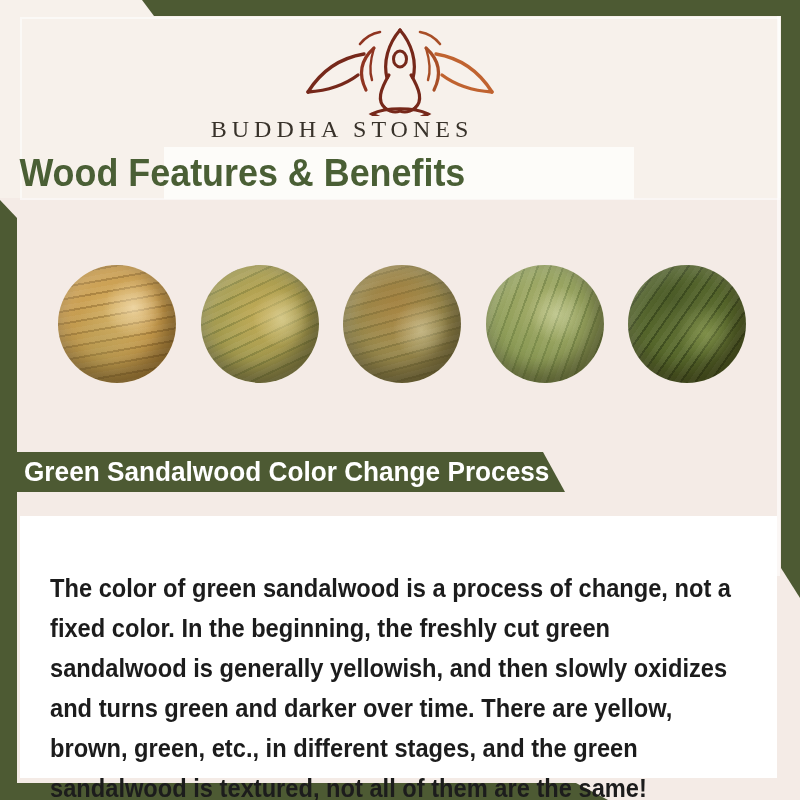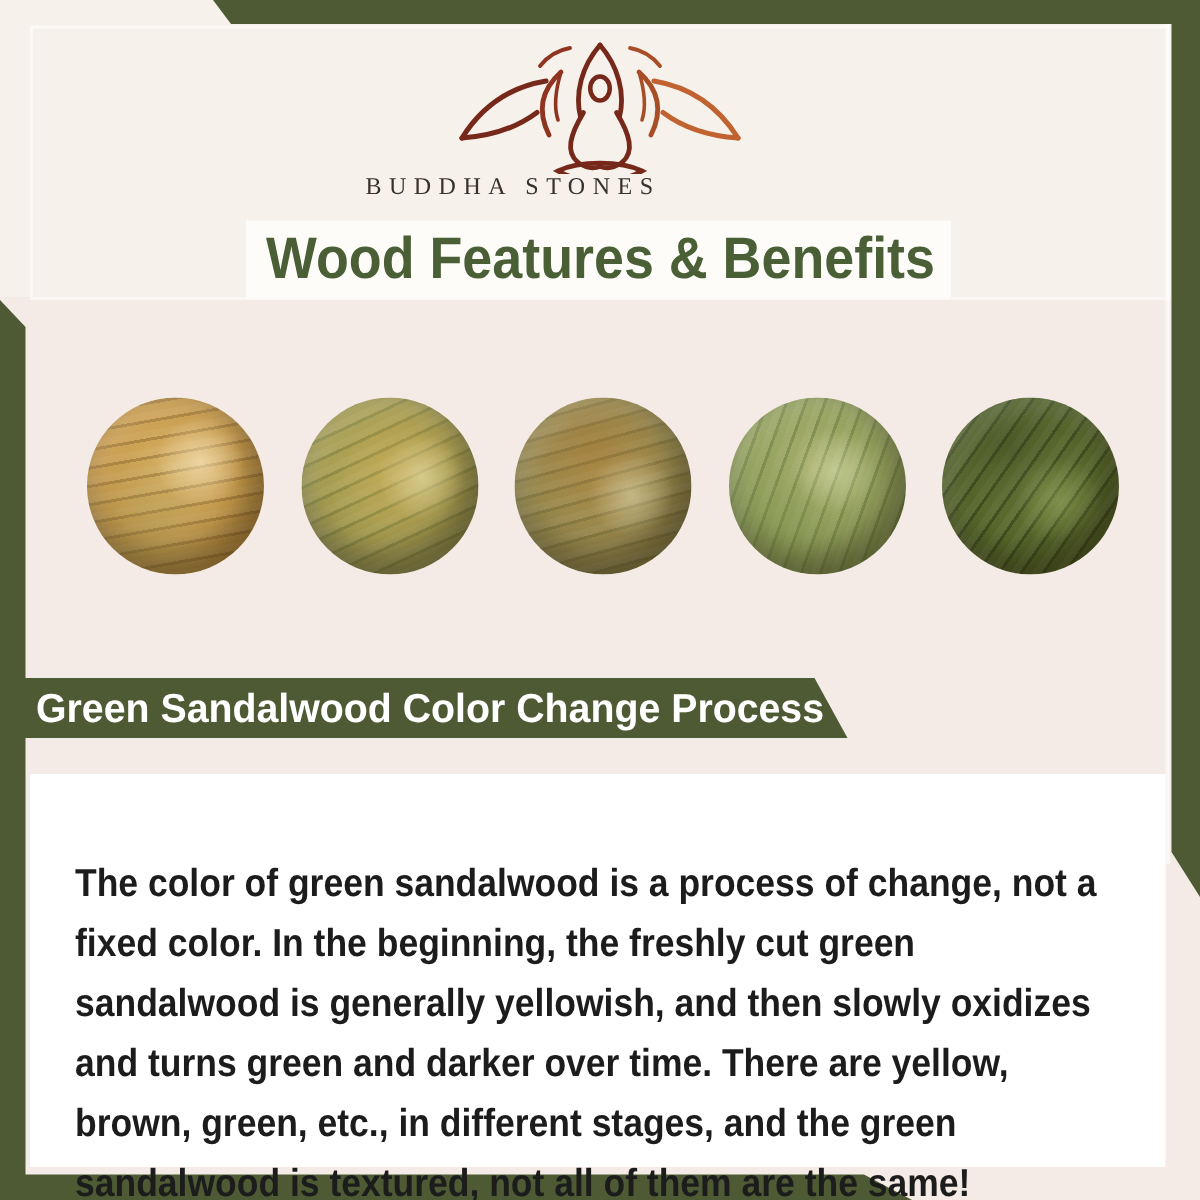--- a/index.html
+++ b/index.html
@@ -7,25 +7,25 @@
   #page{position:relative;width:800px;height:800px;background:var(--cream-mid);}
 
   
   .top-section{position:absolute;left:0;top:0;width:800px;height:198px;background:var(--cream-top);z-index:0;}
   .inner-outline{position:absolute;left:20px;top:17px;width:756px;height:179px;border:2px solid rgba(255,255,255,0.55);z-index:0;}
   .edge-line-right{position:absolute;left:777px;top:16px;width:3px;height:560px;background:rgba(255,255,255,0.6);z-index:2;}
 
   
   .logo-wrap{position:absolute;left:300px;top:28px;width:200px;height:88px;z-index:3;}
   .brand-name{position:absolute;left:0;top:116px;width:684px;text-align:center;
-    font-family:"Liberation Serif",serif;font-size:16px;letter-spacing:5px;color:var(--brand-ink);z-index:3;}
+    font-family:"Liberation Serif",serif;font-size:24px;letter-spacing:5px;color:var(--brand-ink);z-index:3;}
 
   
   .heading-band{position:absolute;left:164px;top:147px;width:470px;height:52px;background:var(--band-white);z-index:1;}
-  .page-title{position:absolute;left:0;top:147px;width:800px;height:52px;line-height:52px;text-align:center;z-index:3;
+  .page-title{position:absolute;left:0;top:147px;width:800px;height:52px;line-height:52px;z-index:3;
     font-size:39px;font-weight:bold;color:var(--heading-green);white-space:nowrap;}
   .page-title span{display:inline-block;transform:scaleX(0.92);transform-origin:center;}
 
   
   .beads-row{position:absolute;left:0;top:0;width:800px;height:800px;z-index:1;pointer-events:none;}
   .bead{position:absolute;width:118px;height:118px;border-radius:50%;
     box-shadow:inset -9px -13px 20px rgba(40,30,10,0.38), inset 6px 8px 14px rgba(255,255,255,0.16);}
 
   
   .accents{position:absolute;left:0;top:0;width:800px;height:800px;z-index:2;color:var(--green);pointer-events:none;}

